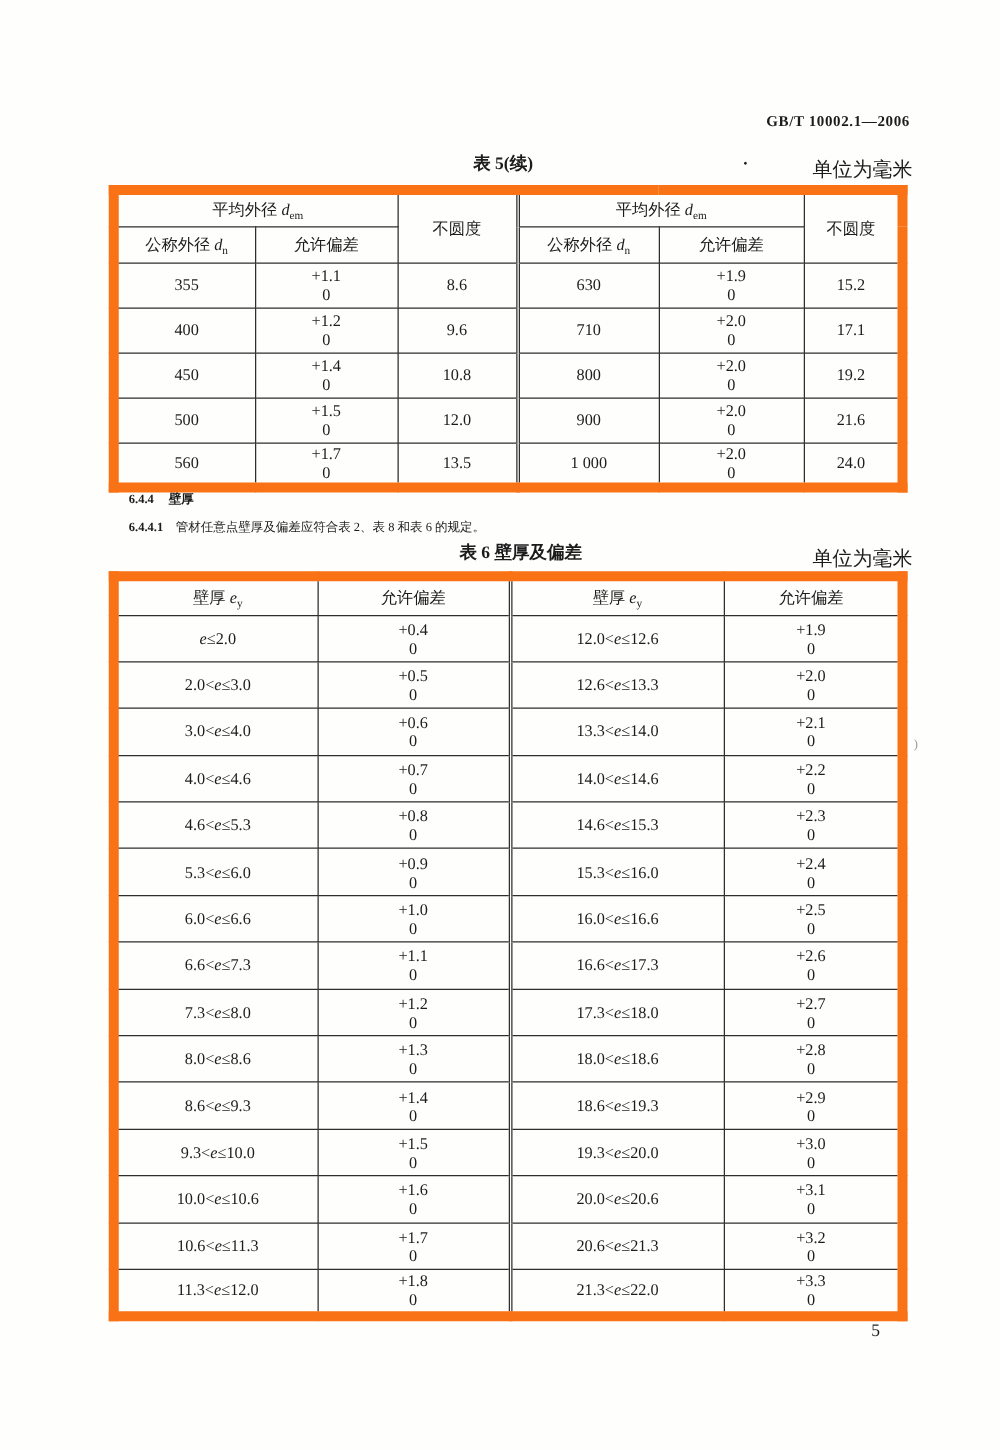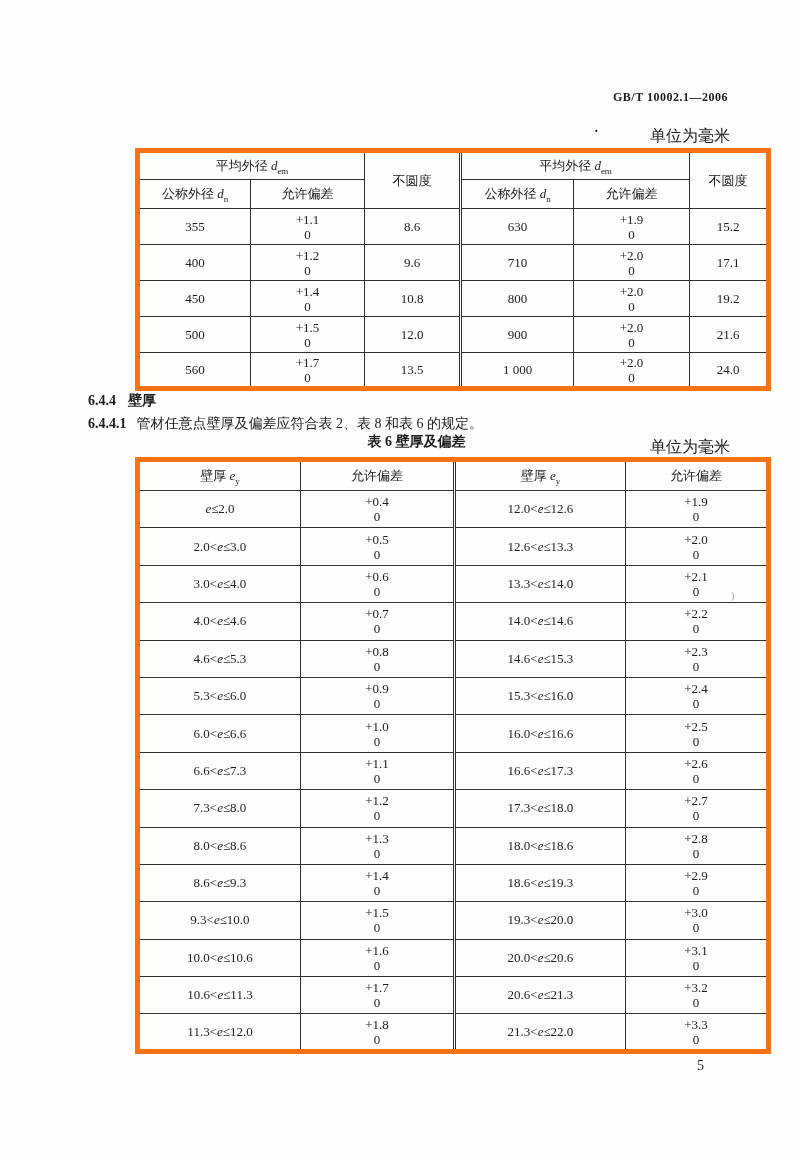--- a/index.html
+++ b/index.html
@@ -17,47 +17,48 @@
     font-size:14px; font-weight:bold; }
   .cap5 { top:122px; }
   .cap6 { top:433px; text-indent:28px; }
   .unit-label { position:absolute; right:70px; font-size:16px; font-weight:normal; }
   .unit5 { top:126px; }
   .unit6 { top:437px; }
   .dot-artifact { position:absolute; left:594px; top:124px; font-size:14px; font-weight:bold; }
   .edge-artifact { position:absolute; left:731px; top:590px; font-size:10px; color:#9a9a98; }
 
   table { position:absolute; border-collapse:collapse; table-layout:fixed;
-          border:5px solid #f97316;margin-left:48px; }
+          border:8px solid #f97316; }
   th, td { border:1px solid #2e2e2e; text-align:center; vertical-align:middle;
            font-weight:normal; font-size:13px; padding:0; color:#1c1c1c; }
   .t5 { top:148px; left:87px; width:631px; }
   .t6 { top:457px; left:87px; width:631px; }
   .t5 thead tr { height:29px; }
   .t5 tbody tr { height:36px; }
   .t6 thead tr { height:31px; }
   .t6 tbody tr { height:37.4px; }
   .split { border-left:3px double #2e2e2e !important; }
   .tol { line-height:15px; font-size:13px; }
   i { font-family:"Liberation Serif", serif; }
   sub { font-size:9px; line-height:0; }
-  .sec { position:absolute; left:88px; font-size:14px; }
+  .sec { position:absolute; left:103px; font-size:10px; }
   .sec-h { top:392px; font-weight:bold; }
   .sec-p { top:415px; }
   .sec-p b { font-weight:bold; margin-right:10px; }
   .sec-h b { margin-right:12px; }
   .page-num { position:absolute; right:96px; top:1058px; font-size:14px; }
 </style>
 </head>
 <body>
 
 <div class="page">
 
   <div class="std-code">GB/T 10002.1—2006</div>
 
+  <div class="tbl-caption cap5">表 5(续)</div>
   <div class="unit-label unit5">单位为毫米</div>
   <span class="dot-artifact">·</span>
 
   <table class="t5">
     <colgroup>
       <col style="width:113px">
         <col style="width:114px">
         <col style="width:96px">
       <col style="width:113px">
         <col style="width:116px">

